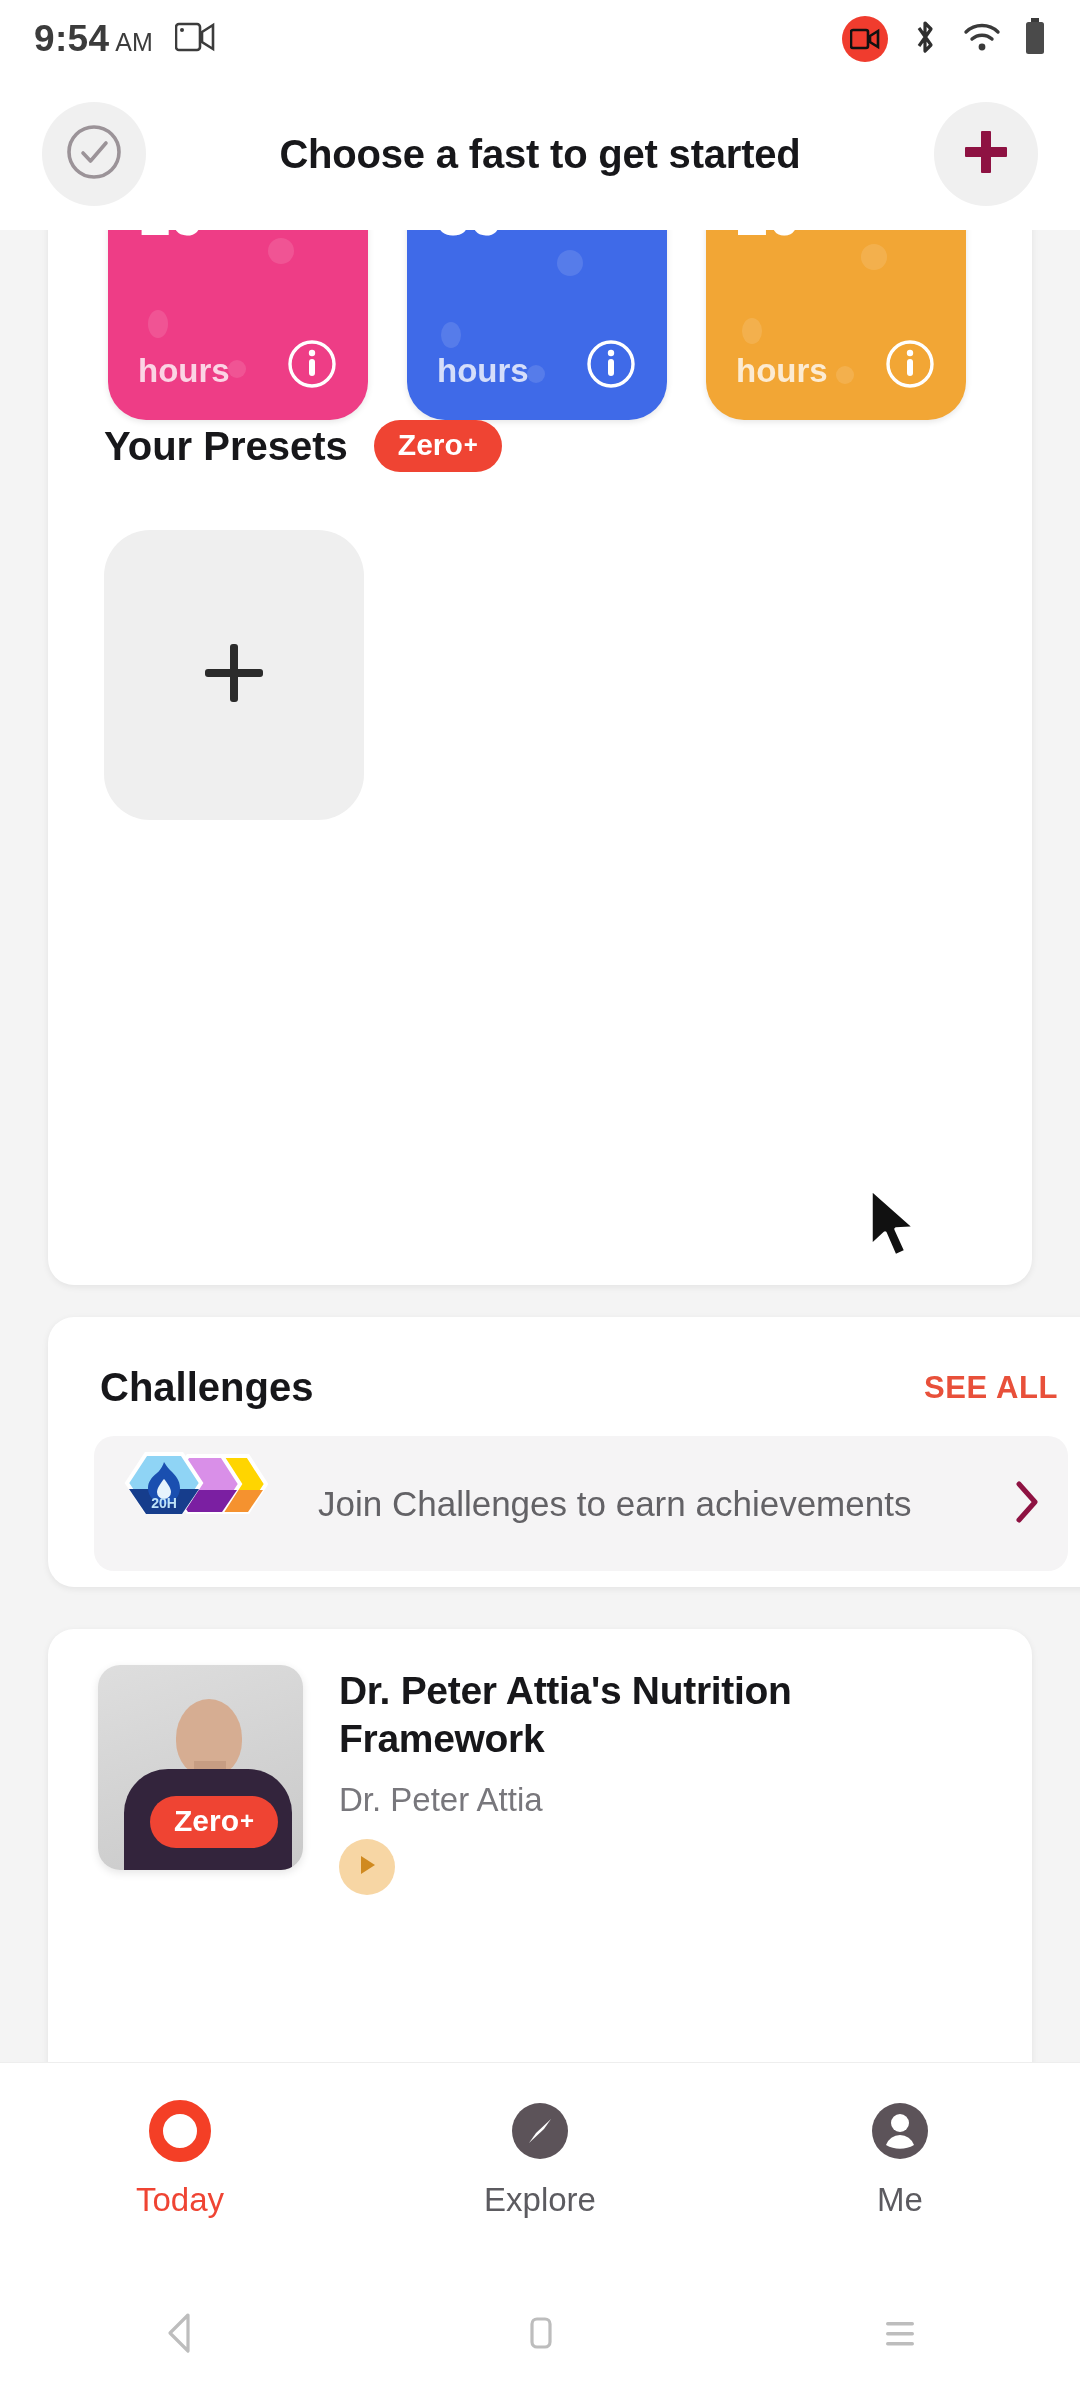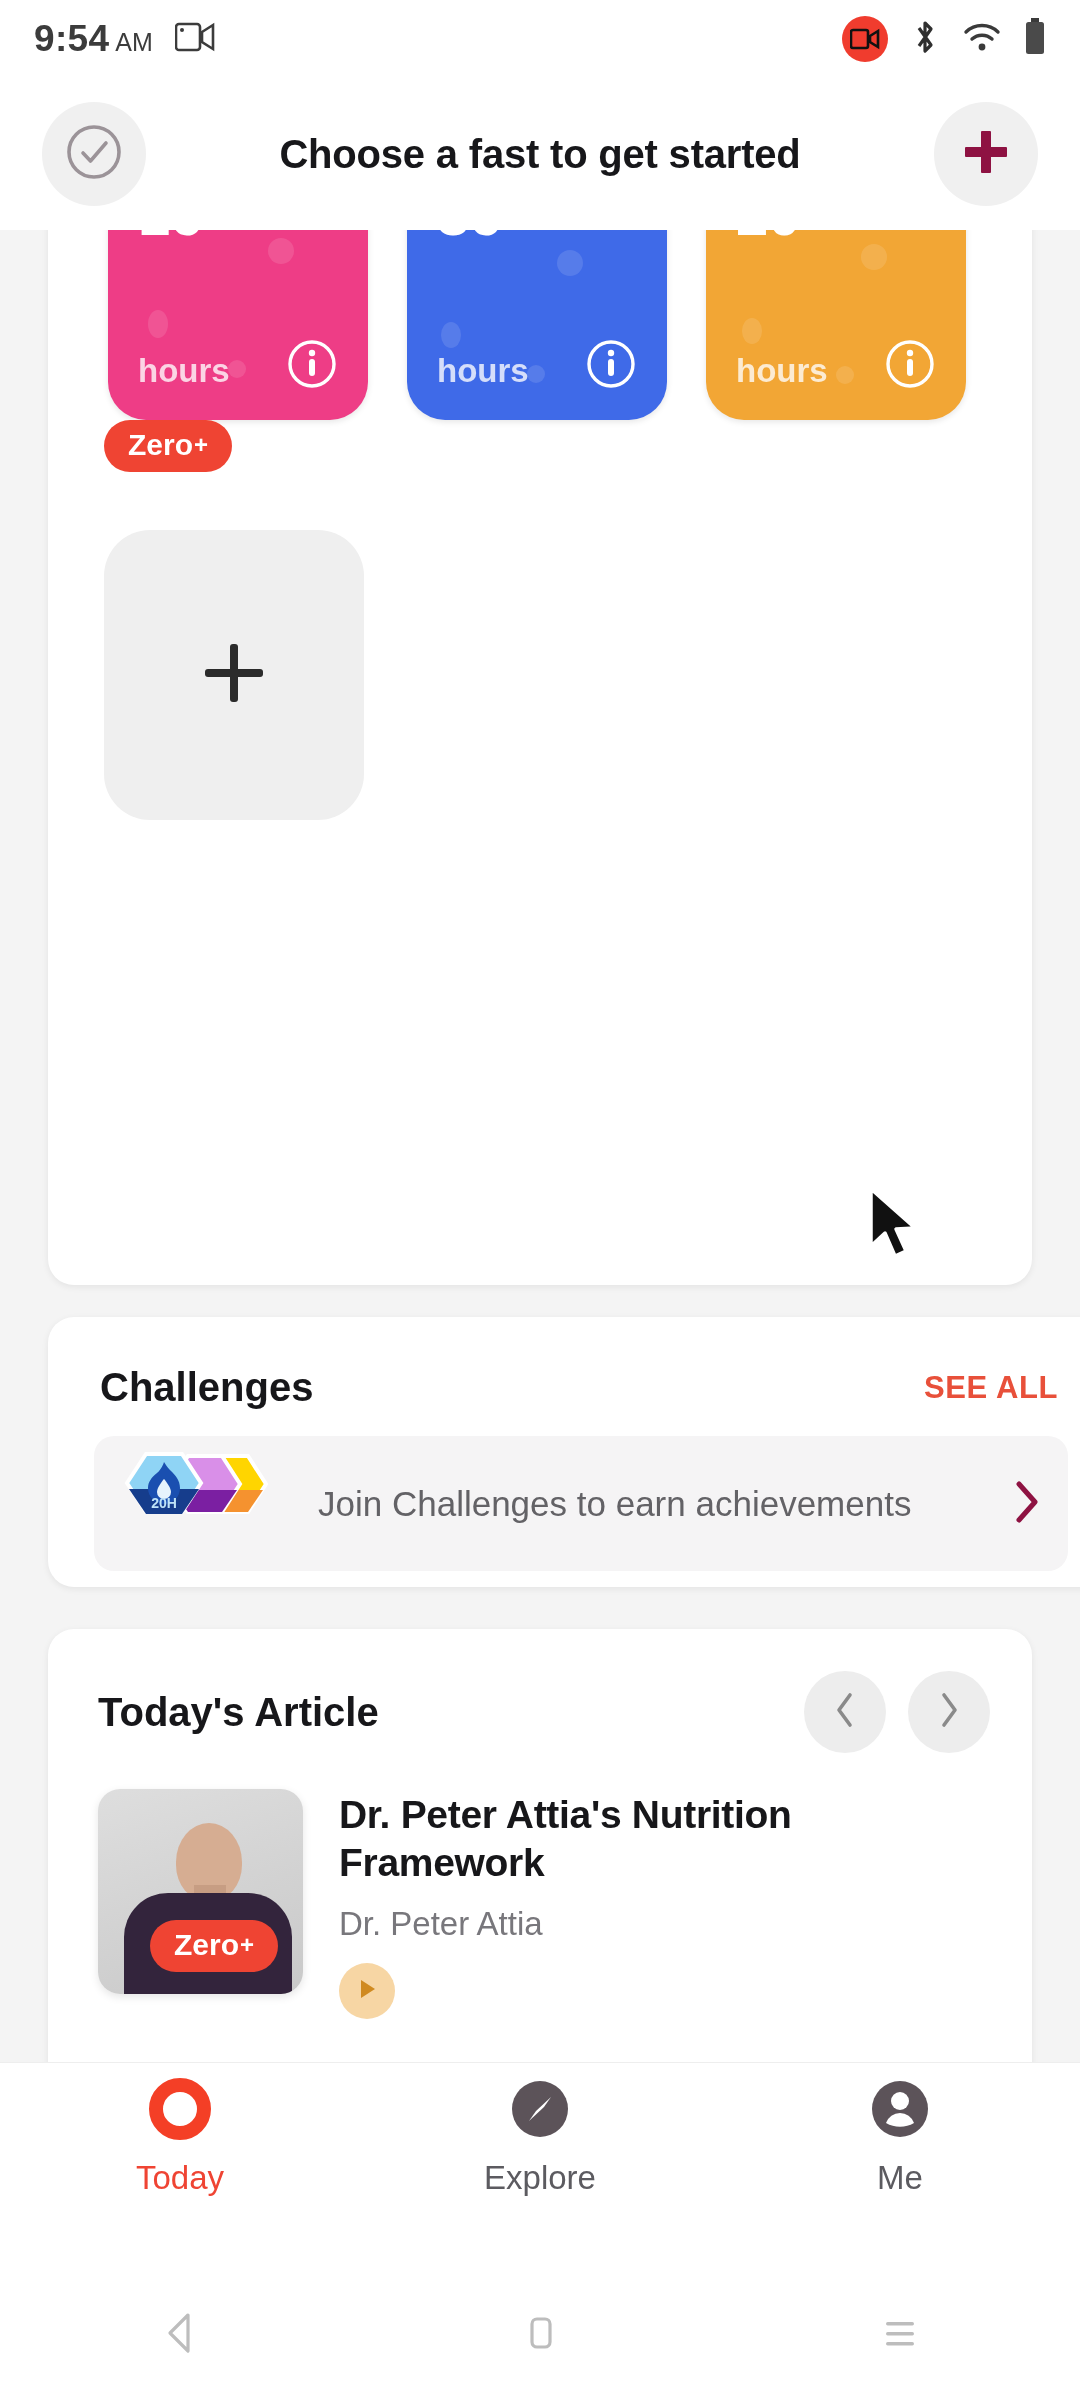--- a/index.html
+++ b/index.html
@@ -147,21 +147,21 @@
   .ar-author { font-size: 33px; color: #78777c; margin-top: 18px; }
   .play-btn {
     margin-top: 20px; width: 56px; height: 56px; border-radius: 50%;
     background: #f7d6a4; display: flex; align-items: center; justify-content: center;
   }
 
   
   .tabbar {
     position: absolute; left: 0; top: 2062px; width: 1080px; height: 208px;
     background: #ffffff; border-top: 1px solid #eeeeee;
-    display: flex; align-items: flex-start; padding-top: 12px;
+    display: flex; align-items: flex-start; padding-top: 34px;
   }
   .tab { flex: 1 1 0; display: flex; flex-direction: column; align-items: center; gap: 12px; }
   .tab-label { font-size: 33px; color: #5c5b60; }
   .tab-label.active { color: #ef4433; }
 
   
   .androidnav {
     position: absolute; left: 0; top: 2270px; width: 1080px; height: 130px;
     background: #ffffff; display: flex; align-items: center;
   }
@@ -282,20 +282,21 @@
             <svg width="52" height="52" viewBox="0 0 52 52">
                 <circle cx="26" cy="26" r="22" fill="none" stroke="#fff" stroke-width="3.4"></circle>
                 <circle cx="26" cy="15" r="3.2" fill="#fff"></circle>
                 <rect x="23" y="21" width="6" height="17" rx="3" fill="#fff"></rect>
               </svg>
           </span>
         </div>
       </div>
 
       <div class="presets-head">
+        <span class="presets-title">Your Presets</span>
         <span class="zero-badge">
             <span>Zero</span>
             <sup>+</sup>
           </span>
       </div>
 
       <div class="add-preset">
         <span>
           <svg width="74" height="74" viewBox="0 0 74 74">
               <rect x="33" y="8" width="8" height="58" rx="3" fill="#2b2b2b"></rect>
@@ -330,39 +331,20 @@
         <span class="ch-text">Join Challenges to earn achievements</span>
         <span>
           <svg width="30" height="48" viewBox="0 0 30 48">
               <path d="M7 6 L23 24 L7 42" fill="none" stroke="#8e1242" stroke-width="5" stroke-linecap="round" stroke-linejoin="round"></path>
             </svg>
         </span>
       </div>
     </div>
 
     <div class="card article-card">
-      <div class="ar-head">
-        <span class="ar-title">Today's Article</span>
-        <span class="ar-navs">
-          <span class="nav-circle">
-            <span>
-              <svg width="24" height="40" viewBox="0 0 24 40">
-                  <path d="M17 5 L6 20 L17 35" fill="none" stroke="#8a8a8a" stroke-width="3.6" stroke-linecap="round" stroke-linejoin="round"></path>
-                </svg>
-            </span>
-          </span>
-          <span class="nav-circle">
-            <span>
-              <svg width="24" height="40" viewBox="0 0 24 40">
-                  <path d="M7 5 L18 20 L7 35" fill="none" stroke="#8a8a8a" stroke-width="3.6" stroke-linecap="round" stroke-linejoin="round"></path>
-                </svg>
-            </span>
-          </span>
-        </span>
-      </div>
       <div class="ar-body">
         <div class="thumb">
           <span class="person-head"></span>
           <span class="person-neck"></span>
           <span class="person-body"></span>
           <span class="thumb-badge zero-badge">
               <span>Zero</span>
               <sup>+</sup>
             </span>
         </div>

